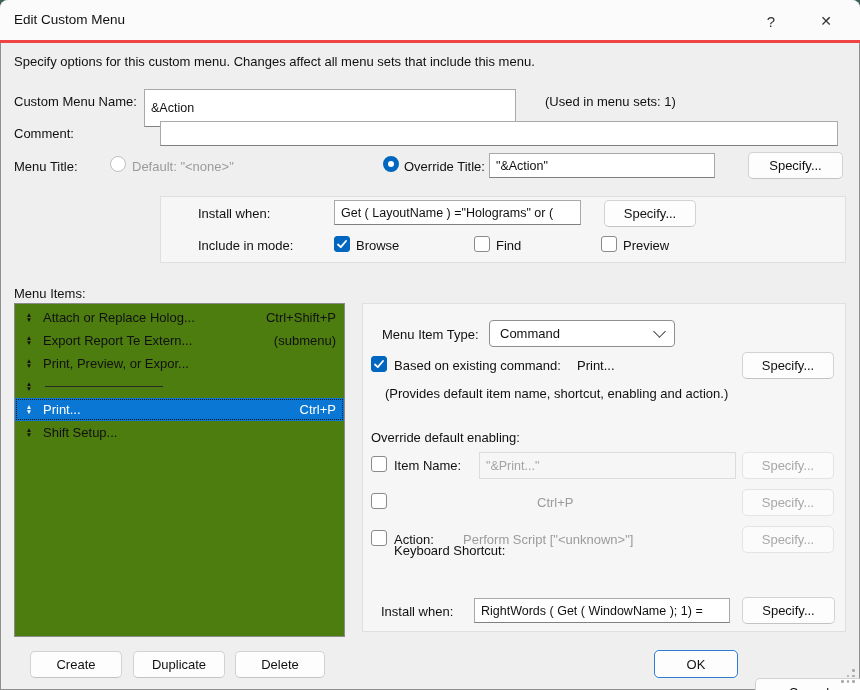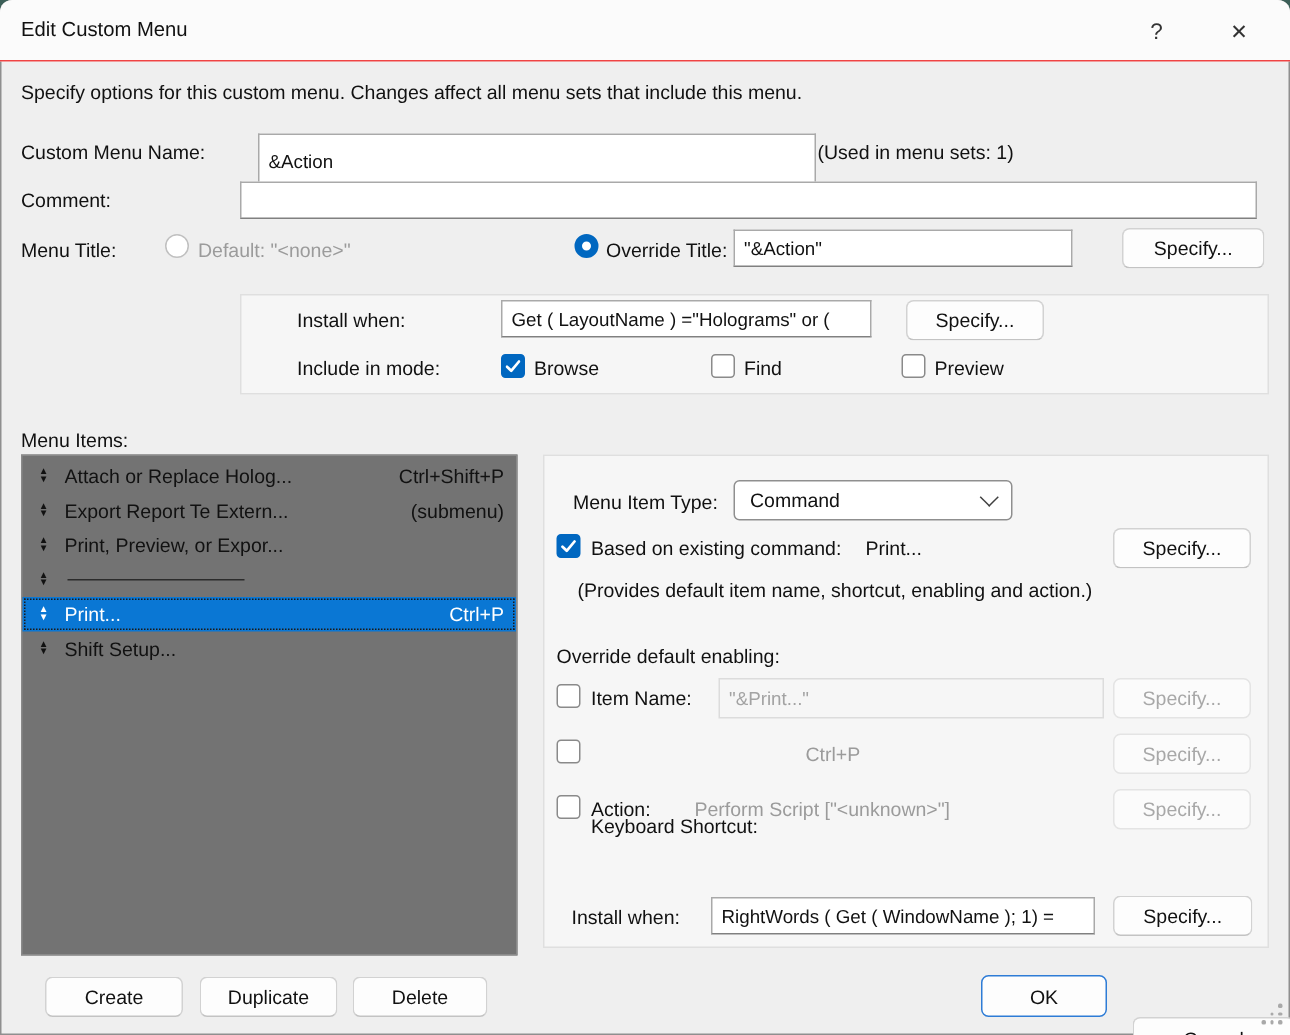--- a/index.html
+++ b/index.html
@@ -1,21 +1,21 @@
 <!DOCTYPE html>
 <html><head>
 <meta charset="utf-8">
 <style>
   html,body{margin:0;padding:0;}
   body{width:860px;height:690px;overflow:hidden;background:#3c5f58;
        font-family:"Liberation Sans","DejaVu Sans",sans-serif;font-size:13px;color:#111;}
   .dialog{position:absolute;left:0;top:0;width:860px;height:690px;background:#efefef;
           border-radius:8px 8px 0 0;overflow:hidden;box-shadow:0 0 0 1px #8f8f8f inset;}
   .titlebar{position:absolute;left:0;top:0;width:860px;height:40px;background:#fbfbfb;
-            border-bottom:1px solid #ef4444;text-align:center;}
+            border-bottom:3px solid #ef4444;text-align:center;}
   .title{position:absolute;left:14px;top:12px;font-size:13.5px;}
   .tb-btn{position:absolute;top:9px;width:26px;height:24px;display:flex;align-items:center;
           justify-content:center;font-size:15px;color:#333;cursor:default;}
   .help{left:758px;}
   .close{left:813px;font-size:14px;}
   .lbl{position:absolute;white-space:nowrap;}
   .gray{color:#9b9b9b;}
   .tbox{position:absolute;box-sizing:border-box;background:#fff;border:1px solid #a9a9a9;
         border-bottom-color:#808080;padding:0 6px;display:flex;align-items:center;
         white-space:nowrap;overflow:hidden;font-size:12.5px;}
@@ -32,21 +32,21 @@
   .cb svg{display:block;}
   .radio{position:absolute;width:16px;height:16px;box-sizing:border-box;border:1px solid #8a8a8a;
          border-radius:50%;background:#fff;}
   .radio.selected{border:5px solid #0067c0;}
   .radio.disabled{border-color:#c0c0c0;}
   .dd{position:absolute;box-sizing:border-box;background:#fff;border:1px solid #8f8f8f;
       border-radius:4px;display:flex;align-items:center;justify-content:space-between;
       padding:0 10px;}
   .chev{width:8px;height:8px;border-right:1.6px solid #404040;border-bottom:1.6px solid #404040;
         transform:rotate(45deg);margin-top:-4px;}
-  .listbox{position:absolute;left:14px;top:303px;width:331px;height:334px;background:#737373;
+  .listbox{position:absolute;left:14px;top:303px;width:331px;height:334px;background:#4d7c0f;
            border:1px solid #8a8a8a;box-sizing:border-box;padding-top:2px;}
   .lrow{height:23px;display:flex;align-items:center;padding:0 8px 0 8px;box-sizing:border-box;}
   .lrow.selected{background:#0a77d4;color:#fff;outline:1px dotted #1a1a1a;outline-offset:-2px;}
   .ud{display:inline-flex;flex-direction:column;align-items:center;width:12px;margin-right:8px;}
   .ud i{font-style:normal;font-size:6.5px;line-height:4.5px;}
   .lname{flex:1;white-space:nowrap;overflow:hidden;}
   .lshort{white-space:nowrap;}
   .sepline{height:1px;background:#2b2b2b;width:118px;margin-left:2px;}
   .grip{position:absolute;left:841px;top:669px;width:14px;height:14px;}
   .grip b{position:absolute;width:2.5px;height:2.5px;border-radius:50%;background:#a9a9a9;}
@@ -58,21 +58,21 @@
 
   <div class="titlebar">
     <div class="title">Edit Custom Menu</div>
     <div class="tb-btn help">?</div>
     <div class="tb-btn close">✕</div>
   </div>
 
   <div class="lbl" style="left:14px;top:54px;">Specify options for this custom menu. Changes affect all menu sets that include this menu.</div>
 
   <div class="lbl" style="left:14px;top:94px;">Custom Menu Name:</div>
-  <div class="tbox" style="left:172px;top:89px;width:372px;height:38px;">&amp;Action</div>
+  <div class="tbox" style="left:144px;top:89px;width:372px;height:38px;">&amp;Action</div>
   <div class="lbl" style="left:545px;top:94px;">(Used in menu sets: 1)</div>
 
   <div class="lbl" style="left:14px;top:126px;">Comment:</div>
   <div class="tbox" style="left:160px;top:121px;width:678px;height:25px;"></div>
 
   <div class="lbl" style="left:14px;top:159px;">Menu Title:</div>
   <div class="radio disabled" style="left:110px;top:156px;"></div>
   <div class="lbl gray" style="left:132px;top:159px;">Default: "&lt;none&gt;"</div>
   <div class="radio selected" style="left:383px;top:156px;"></div>
   <div class="lbl" style="left:404px;top:159px;">Override Title:</div>

